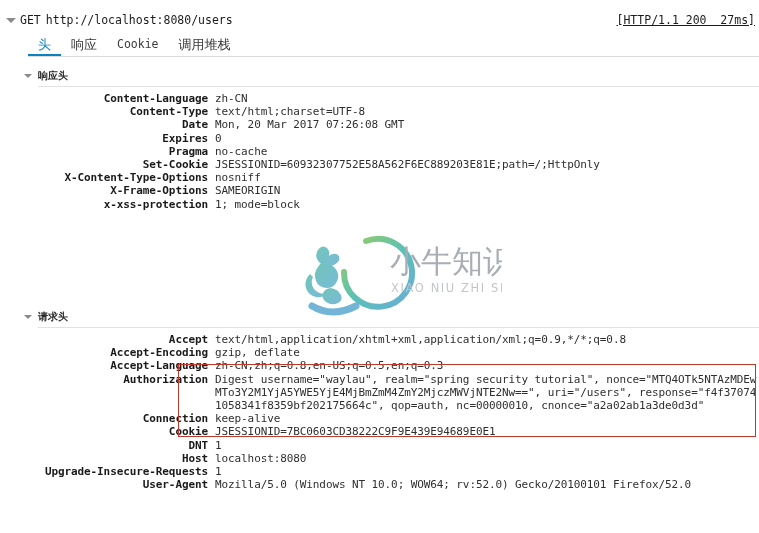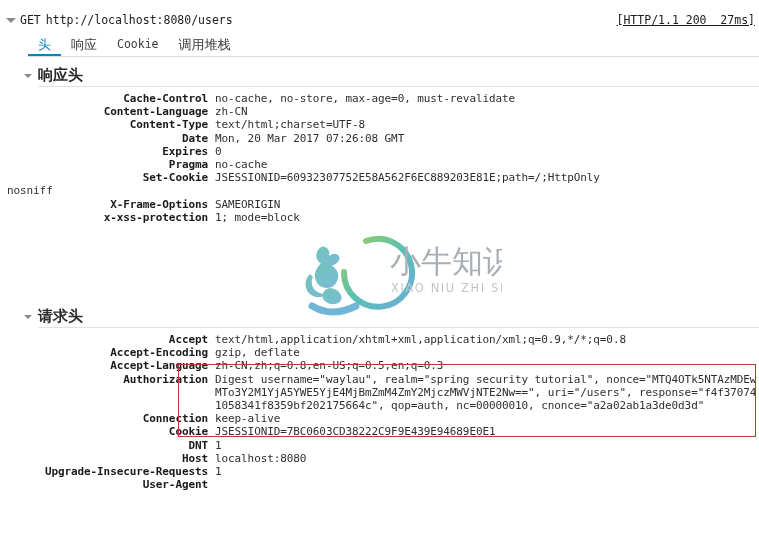--- a/index.html
+++ b/index.html
@@ -128,21 +128,21 @@
   .section {
     position: absolute;
     left: 0;
     width: 759px;
     z-index: 3;
   }
   .sec-title {
     display: flex;
     align-items: center;
     font-family: Liberation Sans, sans-serif;
-    font-size: 15px;
+    font-size: 10px;
     font-weight: bold;
     color: #2b2b2b;
     padding-left: 38px;
     height: 17px;
     position: relative;
   }
   .sec-title .twisty2 {
     position: absolute;
     left: 24px;
     top: 7px;
@@ -257,24 +257,20 @@
 </div>
 
 <div class="section" style="top:67px;">
   <div class="sec-title">
     <span class="twisty2"></span>
     <span>响应头</span>
   </div>
   <div class="sec-rule"></div>
   <div class="hdr-table" id="response-headers-table">
       <div class="hdr-row">
-        <div class="hdr-name">Cache-Control</div>
-        <div class="hdr-val">no-cache, no-store, max-age=0, must-revalidate</div>
-      </div>
-      <div class="hdr-row">
         <div class="hdr-name">Content-Language</div>
         <div class="hdr-val">zh-CN</div>
       </div>
       <div class="hdr-row">
         <div class="hdr-name">Content-Type</div>
         <div class="hdr-val">text/html;charset=UTF-8</div>
       </div>
       <div class="hdr-row">
         <div class="hdr-name">Date</div>
         <div class="hdr-val">Mon, 20 Mar 2017 07:26:08 GMT</div>
@@ -285,20 +281,21 @@
       </div>
       <div class="hdr-row">
         <div class="hdr-name">Pragma</div>
         <div class="hdr-val">no-cache</div>
       </div>
       <div class="hdr-row">
         <div class="hdr-name">Set-Cookie</div>
         <div class="hdr-val">JSESSIONID=60932307752E58A562F6EC889203E81E;path=/;HttpOnly</div>
       </div>
       <div class="hdr-row">
+        <div class="hdr-name">X-Content-Type-Options</div>
         <div class="hdr-val">nosniff</div>
       </div>
       <div class="hdr-row">
         <div class="hdr-name">X-Frame-Options</div>
         <div class="hdr-val">SAMEORIGIN</div>
       </div>
       <div class="hdr-row">
         <div class="hdr-name">x-xss-protection</div>
         <div class="hdr-val">1; mode=block</div>
       </div>
@@ -343,17 +340,18 @@
       <div class="hdr-row">
         <div class="hdr-name">Host</div>
         <div class="hdr-val">localhost:8080</div>
       </div>
       <div class="hdr-row">
         <div class="hdr-name">Upgrade-Insecure-Requests</div>
         <div class="hdr-val">1</div>
       </div>
       <div class="hdr-row">
         <div class="hdr-name">User-Agent</div>
+        <div class="hdr-val">Mozilla/5.0 (Windows NT 10.0; WOW64; rv:52.0) Gecko/20100101 Firefox/52.0</div>
       </div>
     </div>
 </div>
 
 <div class="highlight-box"></div>
 
 </body></html>

